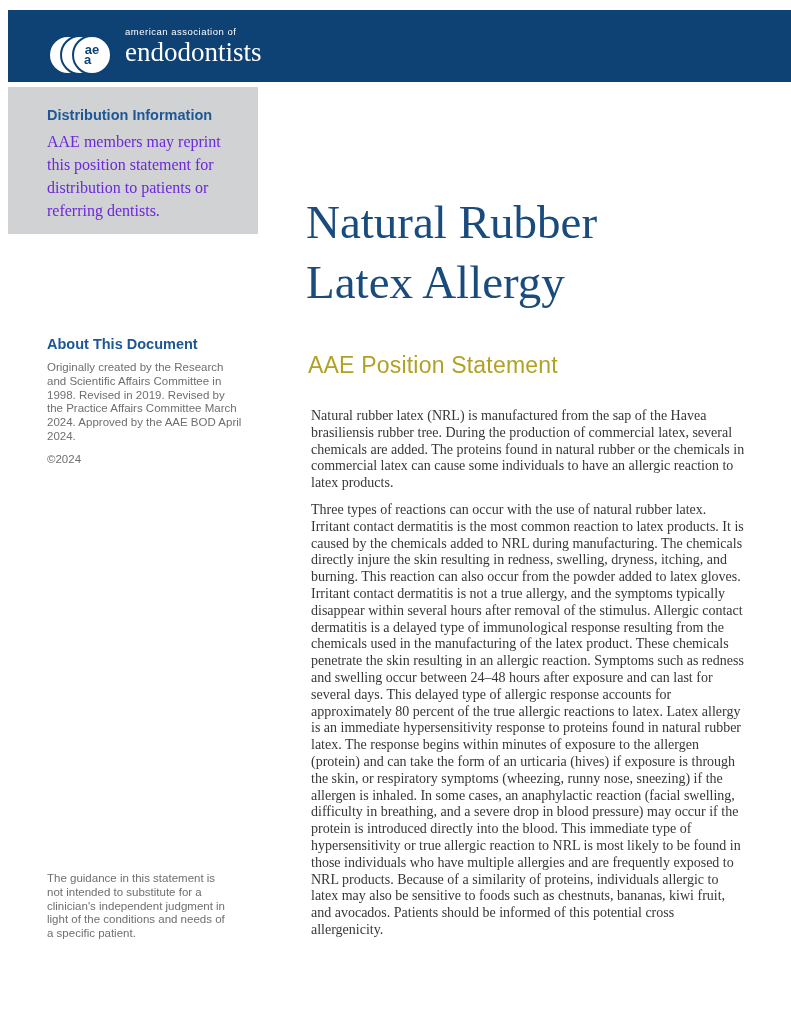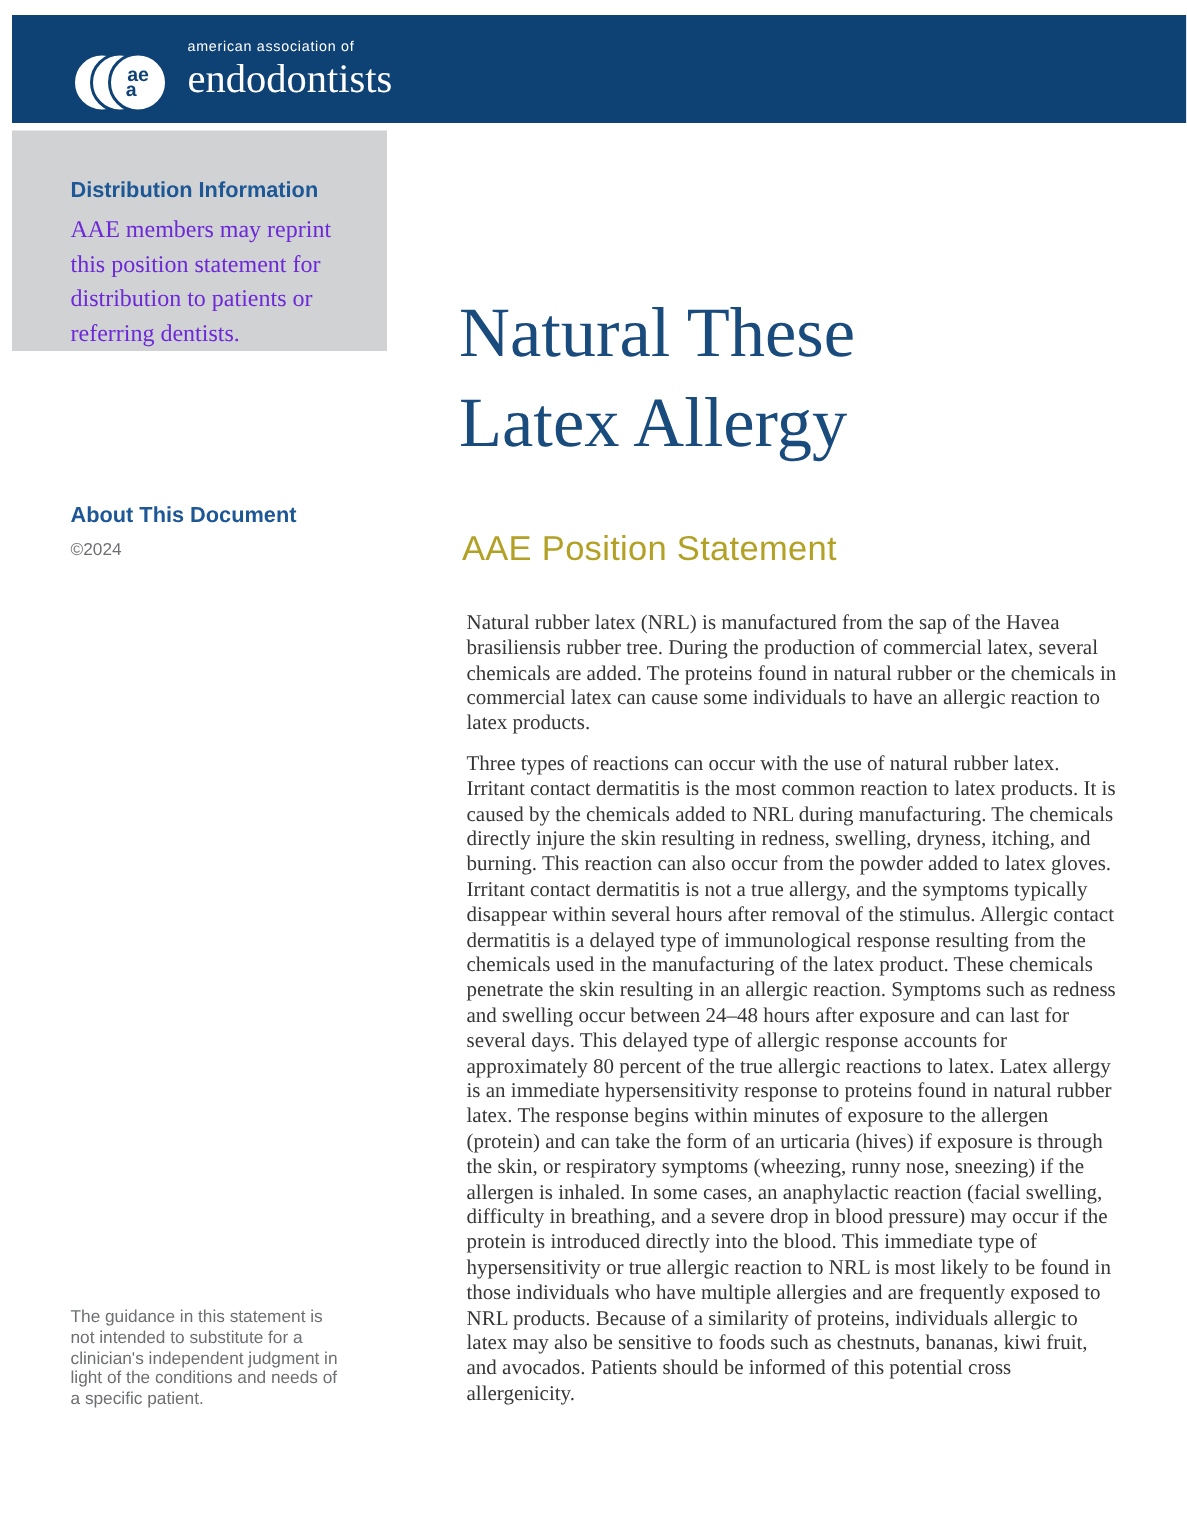--- a/index.html
+++ b/index.html
@@ -21,21 +21,21 @@
   .c3 { left:24px; z-index:3; display:flex; flex-direction:column; align-items:center;
         justify-content:center; color:#0e4174; font-weight:bold; font-size:13px; line-height:10px; }
   .acr-bottom { margin-left:-9px; }
   .logo-text { color:#ffffff; }
   .tagline  { font-size:9.5px; letter-spacing:0.5px; margin-bottom:1px; }
   .wordmark { font-family:"Liberation Serif", serif; font-size:27px; line-height:28px; }
 
   
   .graybox {
     position:absolute; left:8px; top:87px; width:250px; height:147px;
-    background:#d1d2d3; box-sizing:border-box; padding:32px 14px 0 39px;
+    background:#d1d2d3; box-sizing:border-box; padding:20px 14px 0 39px;
   }
   .side-heading { margin:0 0 7px 0; font-size:14.5px; font-weight:bold; color:#1d5796; }
   .graybox .side-serif {
     margin:0; font-family:"Liberation Serif", serif; font-size:16px;
     line-height:23px; color:#6d28d9;
   }
   .about { position:absolute; left:47px; top:336px; width:196px; }
   .smallgray { margin:0; font-size:11.5px; line-height:13.8px; color:#6e6f72; }
   .about .smallgray { margin-top:9px; }
   .copyright { margin-top:14px; }
@@ -81,27 +81,28 @@
     </div>
   </header>
 
   <aside class="graybox">
     <h3 class="side-heading">Distribution Information</h3>
     <p class="side-serif">AAE members may reprint this position statement for distribution to patients or referring dentists.</p>
   </aside>
 
   <aside class="about">
     <h3 class="side-heading">About This Document</h3>
+    <p class="smallgray">Originally created by the Research and Scientific Affairs Committee in 1998. Revised in 2019. Revised by the Practice Affairs Committee March 2024. Approved by the AAE BOD April 2024.</p>
     <p class="smallgray copyright">©2024</p>
   </aside>
 
   <aside class="disclaimer-block">
     <p class="smallgray">The guidance in this statement is not intended to substitute for a clinician's independent judgment in light of the conditions and needs of a specific patient.</p>
   </aside>
 
-  <h1 class="main-title"><span>Natural These</span><br><span>Latex Allergy</span></h1>
+  <h1 class="main-title"><span>Natural Rubber</span><br><span>Latex Allergy</span></h1>
 
   <h2 class="subtitle">AAE Position Statement</h2>
 
   <p class="bodypara para1">Natural rubber latex (NRL) is manufactured from the sap of the Havea brasiliensis rubber tree. During the production of commercial latex, several chemicals are added. The proteins found in natural rubber or the chemicals in commercial latex can cause some individuals to have an allergic reaction to latex products.</p>
   <p class="bodypara para2">Three types of reactions can occur with the use of natural rubber latex. Irritant contact dermatitis is the most common reaction to latex products. It is caused by the chemicals added to NRL during manufacturing. The chemicals directly injure the skin resulting in redness, swelling, dryness, itching, and burning. This reaction can also occur from the powder added to latex gloves. Irritant contact dermatitis is not a true allergy, and the symptoms typically disappear within several hours after removal of the stimulus. Allergic contact dermatitis is a delayed type of immunological response resulting from the chemicals used in the manufacturing of the latex product. These chemicals penetrate the skin resulting in an allergic reaction. Symptoms such as redness and swelling occur between 24–48 hours after exposure and can last for several days. This delayed type of allergic response accounts for approximately 80 percent of the true allergic reactions to latex. Latex allergy is an immediate hypersensitivity response to proteins found in natural rubber latex. The response begins within minutes of exposure to the allergen (protein) and can take the form of an urticaria (hives) if exposure is through the skin, or respiratory symptoms (wheezing, runny nose, sneezing) if the allergen is inhaled. In some cases, an anaphylactic reaction (facial swelling, difficulty in breathing, and a severe drop in blood pressure) may occur if the protein is introduced directly into the blood. This immediate type of hypersensitivity or true allergic reaction to NRL is most likely to be found in those individuals who have multiple allergies and are frequently exposed to NRL products. Because of a similarity of proteins, individuals allergic to latex may also be sensitive to foods such as chestnuts, bananas, kiwi fruit, and avocados. Patients should be informed of this potential cross allergenicity.</p>
 
 </div>
 
 </body></html>

